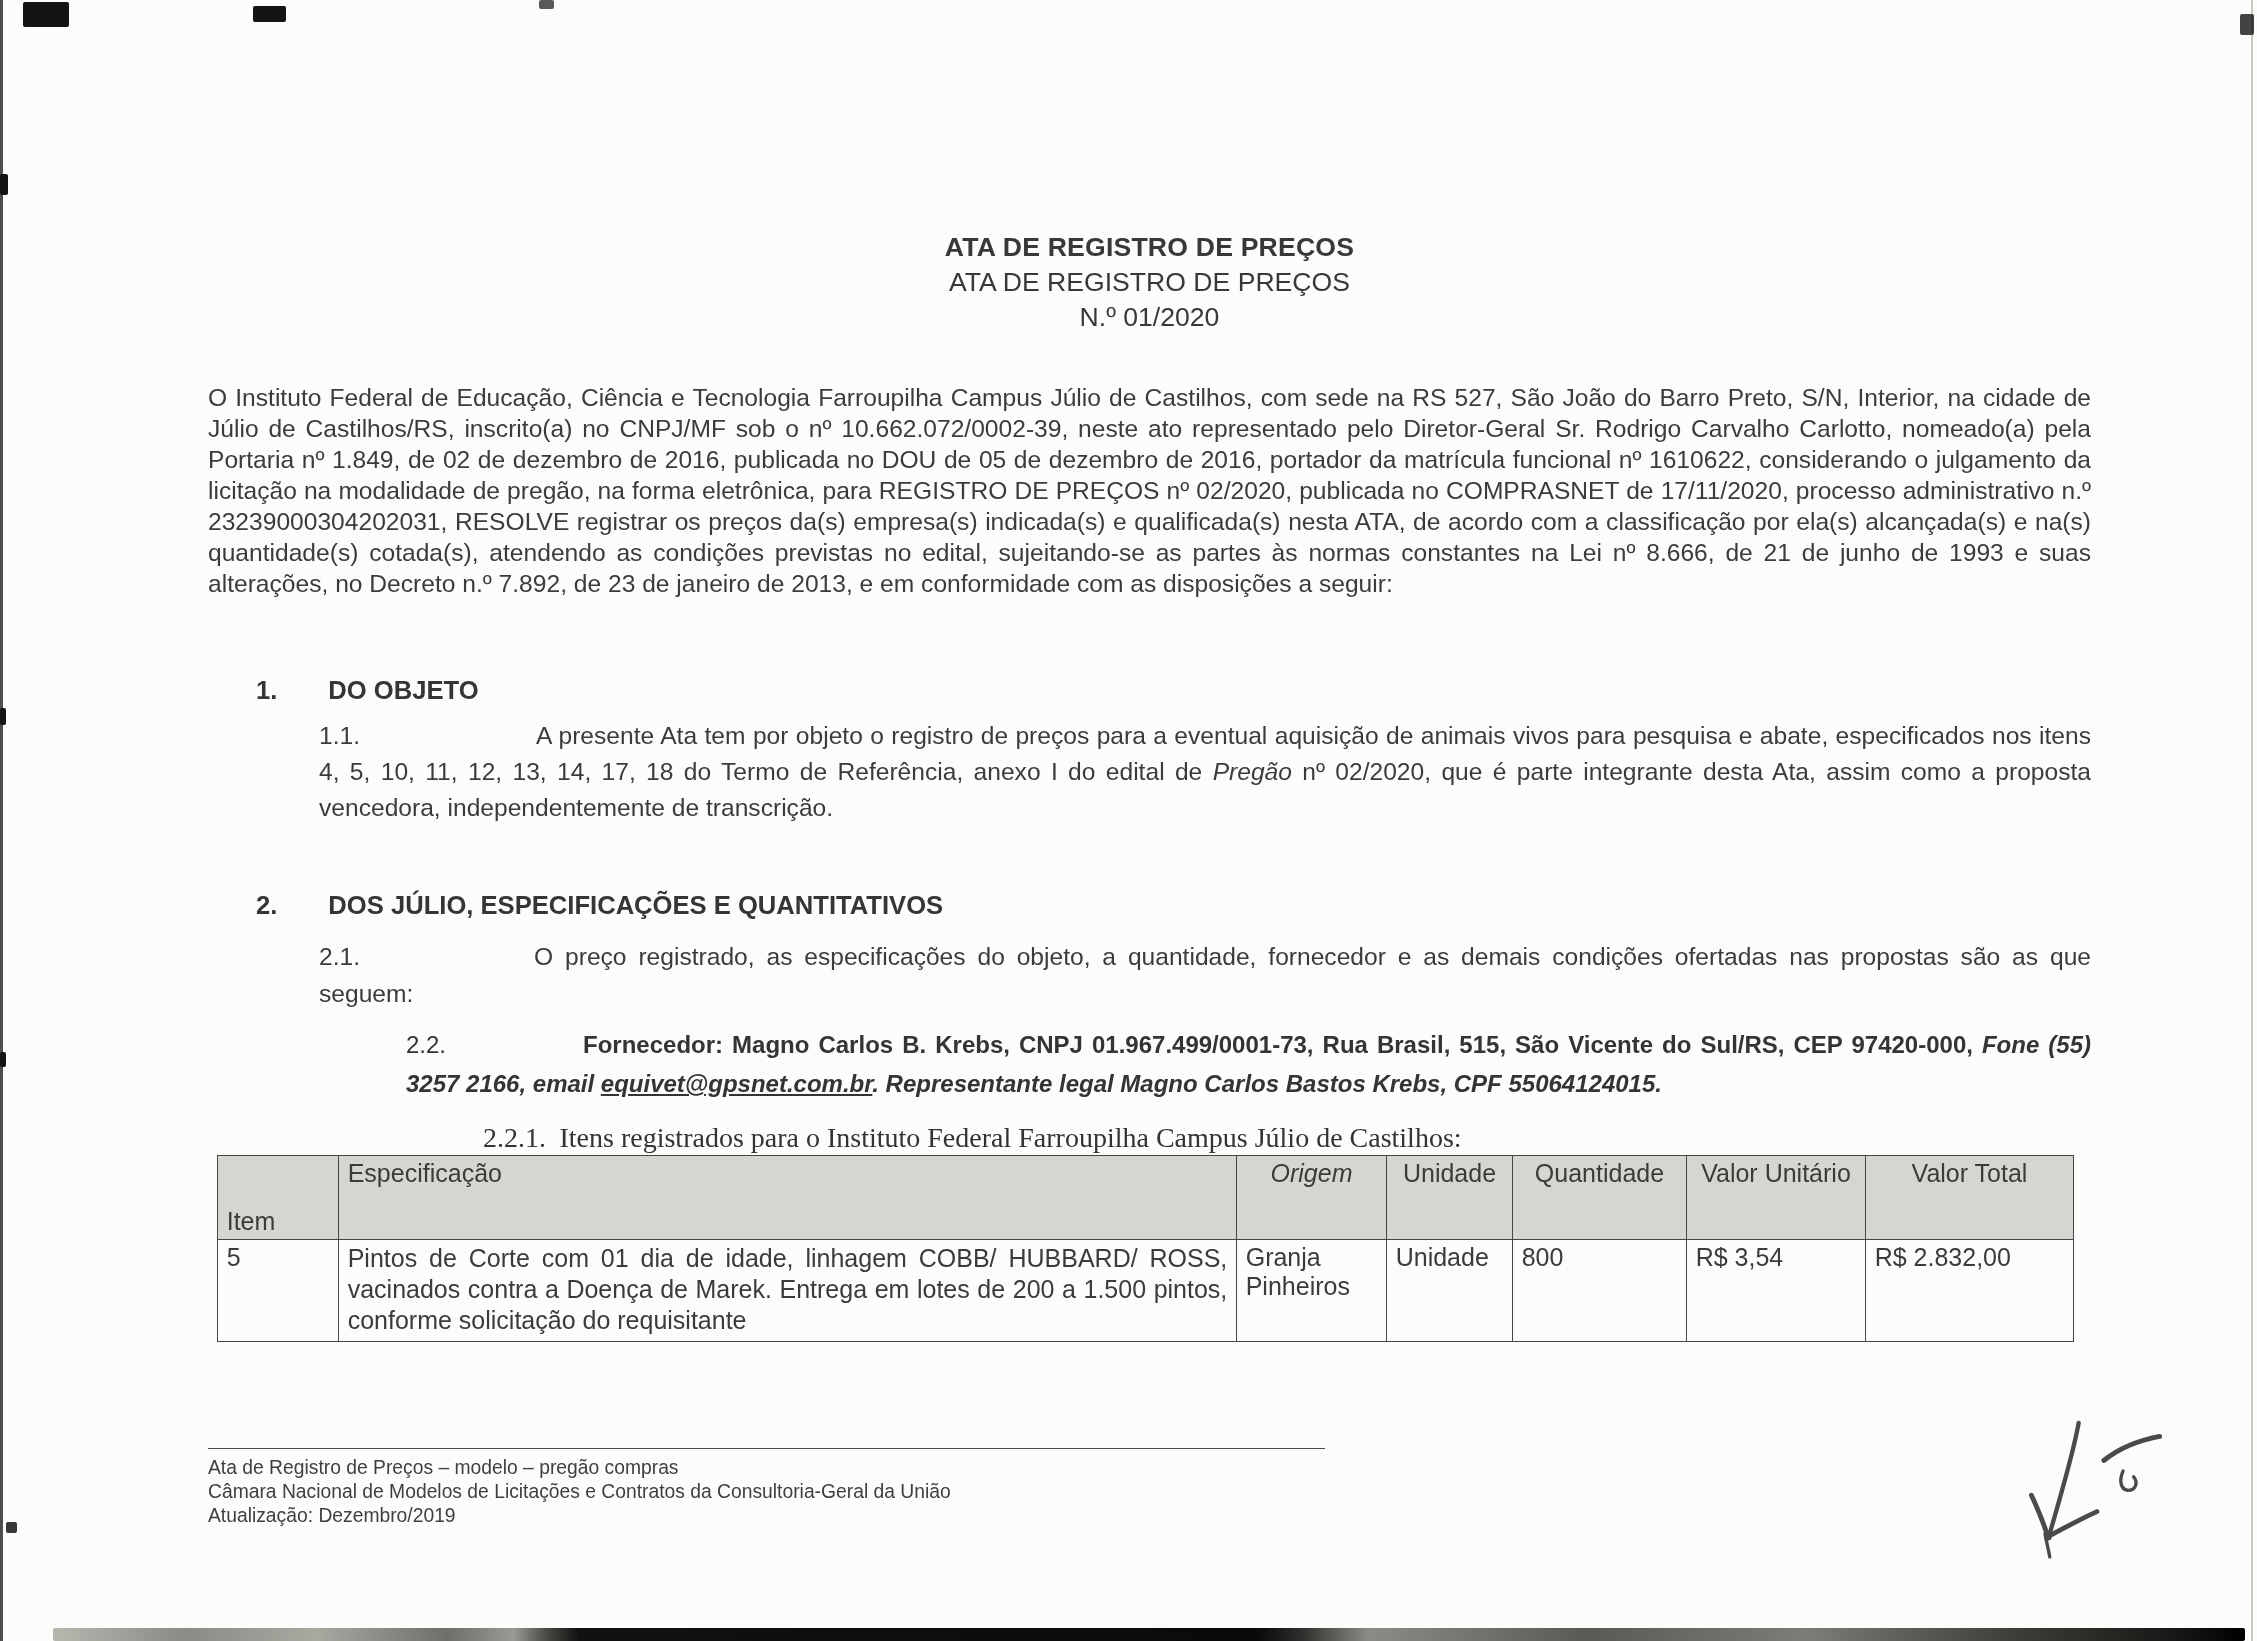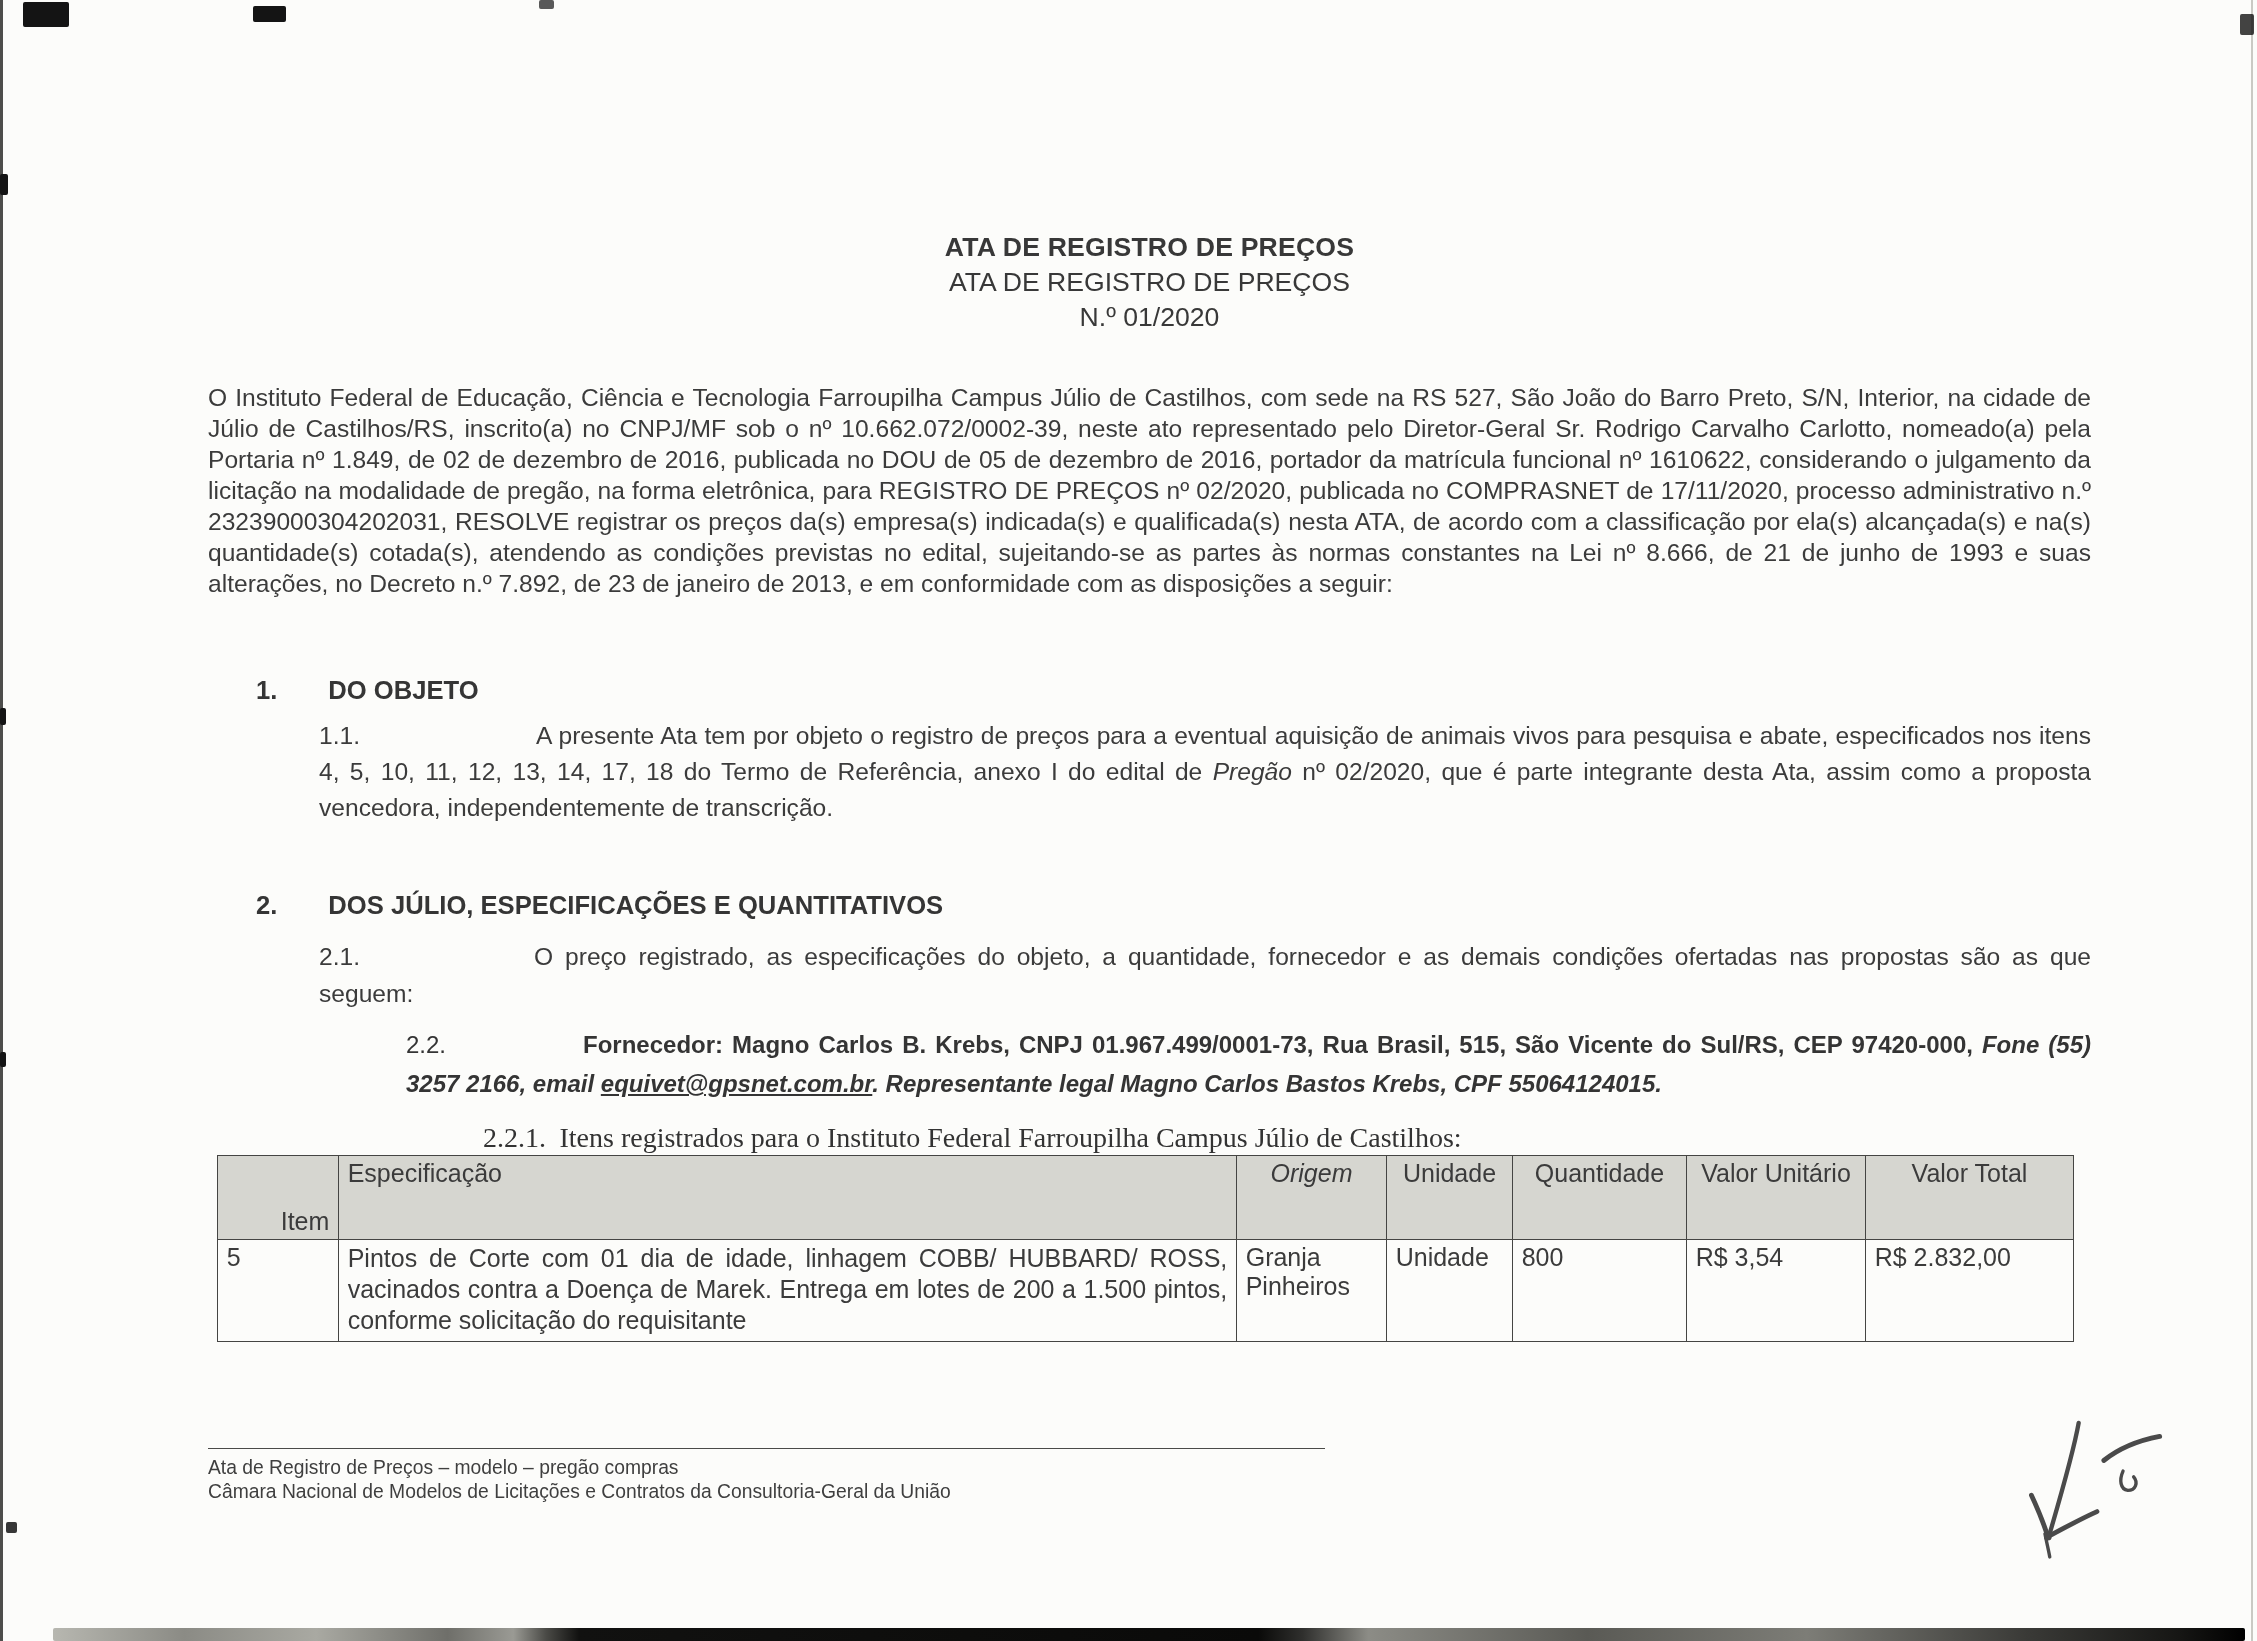--- a/index.html
+++ b/index.html
@@ -45,21 +45,21 @@
   .bi{font-style:italic;}
   .email{font-style:italic;text-decoration:underline;}
 
   .s221{left:483px;top:1108px;font-family:"Liberation Serif", serif;font-size:28px;color:#333;margin-top:14px;}
   .s221 .gap{display:inline-block;width:13.5px;}
 
   
   .price-table{left:217px;top:1155px;width:1854px;border-collapse:collapse;table-layout:fixed;font-size:25px;color:#3b3b3b;}
   .price-table th,.price-table td{border:1.9px solid #454543;padding:2.9px 8.7px;vertical-align:top;overflow:hidden;}
   .price-table thead th{background:#d6d6d0;font-weight:normal;text-align:center;height:77px;}
-  .price-table thead th.h-item{vertical-align:bottom;text-align:right;}
+  .price-table thead th.h-item{vertical-align:bottom;text-align:left;}
   .price-table thead th.h-espec{text-align:left;}
   .price-table thead th.h-origem{font-style:italic;}
   .price-table td.c-espec{text-align:justify;line-height:31px;}
   .price-table .data-row td{height:95px;}
   .price-table .total-row td{height:27px;vertical-align:middle;}
 
   
   .footer-rule{left:208px;top:1448px;width:1117px;height:0;border-top:1.9px solid #4a4a48;}
   .footer{left:208px;top:1456px;width:1255px;font-size:19.3px;line-height:24px;color:#3f3f3f;}
 
@@ -143,20 +143,21 @@
       <td>R$ 3,54</td>
       <td>R$ 2.832,00</td>
     </tr>
   </tbody>
 </table>
 
 <div class="abs footer-rule"></div>
 <div class="abs footer">
   <div>Ata de Registro de Preços – modelo – pregão compras</div>
   <div>Câmara Nacional de Modelos de Licitações e Contratos da Consultoria-Geral da União</div>
+  <div>Atualização:  Dezembro/2019</div>
 </div>
 
 <svg class="abs handwriting" width="270" height="222" viewBox="2060 1440 280 230">
   <g fill="none" stroke="#4a4a4a" stroke-linecap="round">
     <path d="M 2153 1474 C 2148 1502 2132 1558 2122 1592" stroke-width="4.5"></path>
     <path d="M 2104 1549 C 2110 1562 2117 1579 2121 1592" stroke-width="5"></path>
     <path d="M 2121 1592 C 2136 1584 2156 1573 2172 1566" stroke-width="5"></path>
     <path d="M 2118 1589 C 2120 1599 2122 1607 2123 1613" stroke-width="3.5"></path>
     <path d="M 2179 1513 C 2194 1501 2216 1492 2237 1488" stroke-width="5"></path>
     <path d="M 2199 1524 C 2195 1533 2196 1543 2204 1544 C 2212 1544 2215 1536 2210 1530" stroke-width="3.5"></path>

